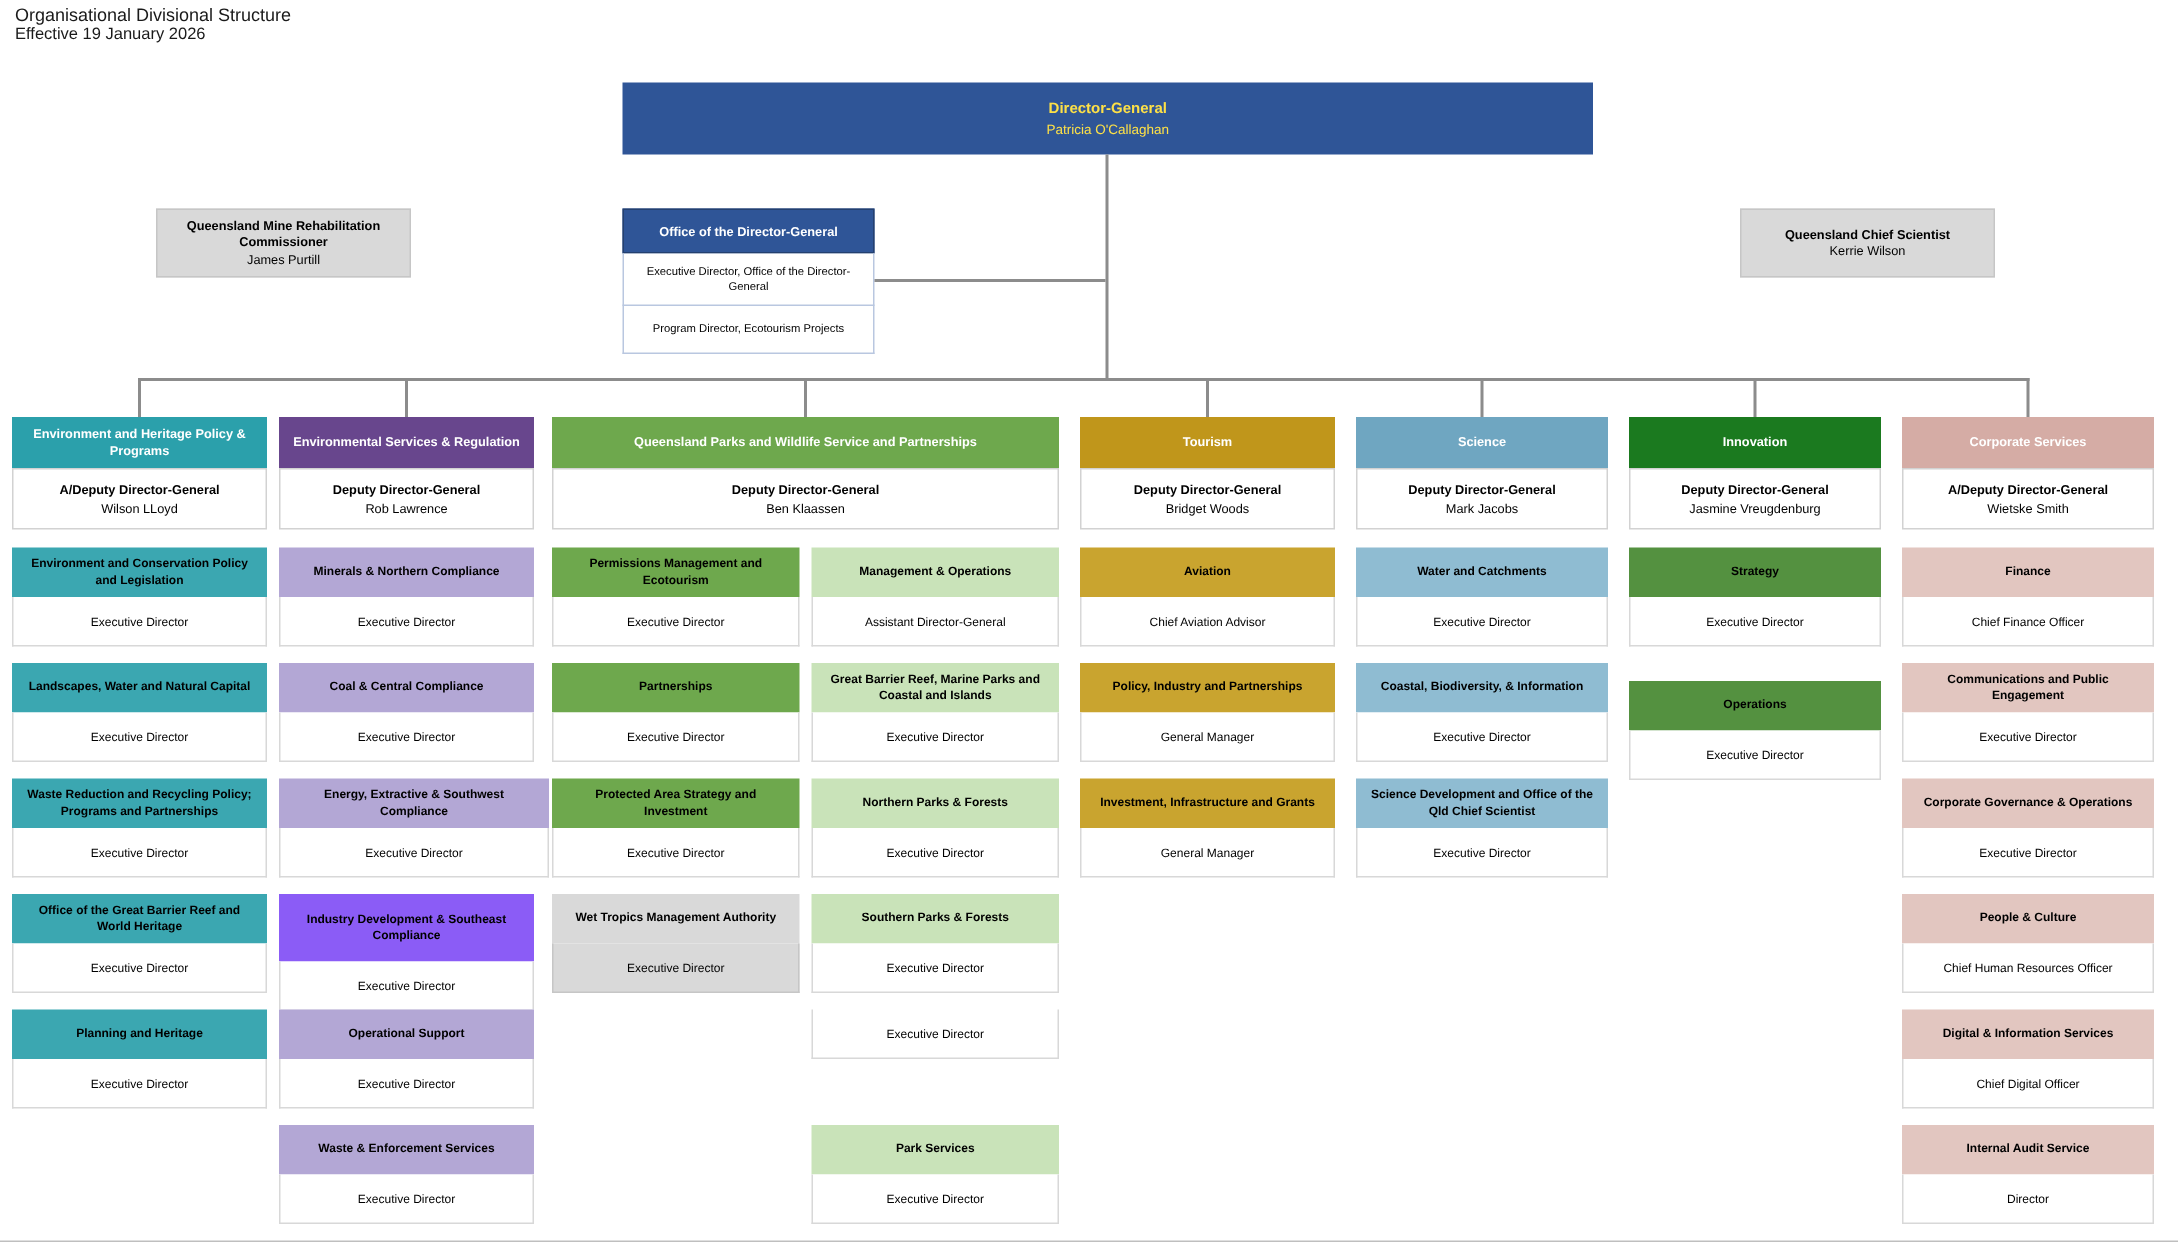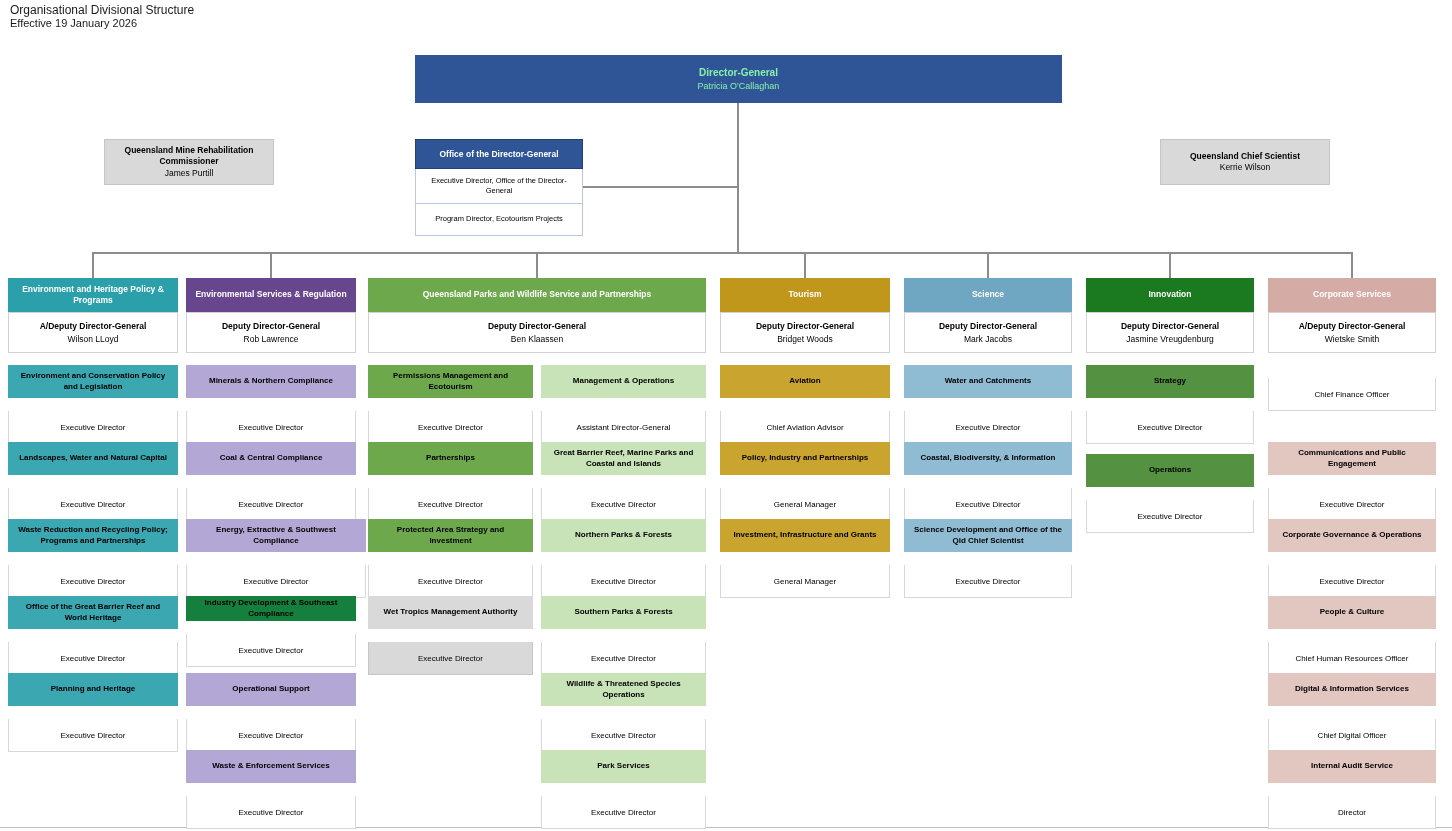--- a/index.html
+++ b/index.html
@@ -4,34 +4,34 @@
 <style>
   html,body{margin:0;padding:0;}
   body{
     width:1452px;height:831px;position:relative;background:#ffffff;
     font-family:"Liberation Sans", sans-serif;color:#000;overflow:hidden;
   }
   .abs{position:absolute;box-sizing:border-box;}
   .box{display:flex;align-items:center;justify-content:center;text-align:center;flex-direction:column;box-sizing:border-box;}
   .page-title{font-size:12px;color:#1a1a1a;}
   .page-subtitle{font-size:11px;color:#1a1a1a;}
-  .dg-box{background:#2F5597;color:#86efac;}
+  .dg-box{background:#2F5597;color:#fde047;}
   .dg-title{font-weight:bold;font-size:10px;}
   .dg-name{font-size:9px;margin-top:3px;}
   .grey-box{background:#D9D9D9;border:1px solid #c6c6c6;font-size:8.5px;line-height:1.35;padding:3px 10px;}
   .grey-box .gt{font-weight:bold;}
   .grey-box .gn{font-weight:normal;}
   .odg-header{background:#2F5597;color:#fff;font-weight:bold;font-size:8.5px;border:1px solid #24406f;padding:2px 8px;}
   .odg-sub{background:#fff;border:1px solid #b9c7e0;border-top:none;font-size:7.5px;line-height:1.4;padding:3px 10px;}
   .div-header{color:#fff;font-weight:bold;font-size:8.5px;line-height:1.3;padding:2px 8px;}
   .deputy-box{background:#fff;border:1px solid #d2d2d2;font-size:8.5px;line-height:1.45;}
   .deputy-title{font-weight:bold;}
   .unit-wrap{background:#fff;}
   .unit-header{font-weight:bold;font-size:8px;color:#000;line-height:1.3;padding:2px 7px;}
-  .unit-body{background:#fff;font-size:8px;border:1px solid #d8d8d8;border-top:none;margin-top:13px;}
+  .unit-body{background:#fff;font-size:8px;border:1px solid #d8d8d8;border-top:none;}
   .unit-wrap.grey .unit-body{background:#D9D9D9;border-color:#c6c6c6;}
   .line{position:absolute;background:#8c8c8c;}
   .edge{position:absolute;background:#bfbfbf;}
 </style>
 </head>
 <body>
 
 <div class="abs page-title" style="left:10px;top:3px;">Organisational Divisional Structure</div>
 <div class="abs page-subtitle" style="left:10px;top:17px;">Effective 19 January 2026</div>
 
@@ -146,21 +146,21 @@
     </div>
     <div class="abs unit-wrap" style="left: 186px; top: 519px; width: 180px;">
       <div class="box unit-header" style="width: 100%; height: 33px; background: rgb(179, 167, 213);">
         <span>Energy, Extractive &amp; Southwest Compliance</span>
       </div>
       <div class="box unit-body" style="width: 100%; height: 33px;">
         <span>Executive Director</span>
       </div>
     </div>
     <div class="abs unit-wrap" style="left: 186px; top: 596px; width: 170px;">
-      <div class="box unit-header" style="width: 100%; height: 25px; background: #15803d;">
+      <div class="box unit-header" style="width: 100%; height: 45px; background: #8b5cf6;">
         <span>Industry Development &amp; Southeast Compliance</span>
       </div>
       <div class="box unit-body" style="width: 100%; height: 33px;">
         <span>Executive Director</span>
       </div>
     </div>
     <div class="abs unit-wrap" style="left: 186px; top: 673px; width: 170px;">
       <div class="box unit-header" style="width: 100%; height: 33px; background: rgb(179, 167, 213);">
         <span>Operational Support</span>
       </div>
@@ -241,23 +241,20 @@
     </div>
     <div class="abs unit-wrap" style="left: 541px; top: 596px; width: 165px;">
       <div class="box unit-header" style="width: 100%; height: 33px; background: rgb(201, 227, 185);">
         <span>Southern Parks &amp; Forests</span>
       </div>
       <div class="box unit-body" style="width: 100%; height: 33px;">
         <span>Executive Director</span>
       </div>
     </div>
     <div class="abs unit-wrap" style="left: 541px; top: 673px; width: 165px;">
-      <div class="box unit-header" style="width: 100%; height: 33px; background: rgb(201, 227, 185);">
-        <span>Wildlife &amp; Threatened Species Operations</span>
-      </div>
       <div class="box unit-body" style="width: 100%; height: 33px;">
         <span>Executive Director</span>
       </div>
     </div>
     <div class="abs unit-wrap" style="left: 541px; top: 750px; width: 165px;">
       <div class="box unit-header" style="width: 100%; height: 33px; background: rgb(201, 227, 185);">
         <span>Park Services</span>
       </div>
       <div class="box unit-body" style="width: 100%; height: 33px;">
         <span>Executive Director</span>
@@ -349,20 +346,23 @@
       </div>
     </div>
     <div class="abs box div-header" style="left: 1268px; top: 278px; width: 168px; height: 34px; background: rgb(213, 172, 165);">
       <span>Corporate Services</span>
     </div>
     <div class="abs box deputy-box" style="left: 1268px; top: 312px; width: 168px; height: 41px;">
       <div class="deputy-title">A/Deputy Director-General</div>
       <div>Wietske Smith</div>
     </div>
     <div class="abs unit-wrap" style="left: 1268px; top: 365px; width: 168px;">
+      <div class="box unit-header" style="width: 100%; height: 33px; background: rgb(226, 198, 192);">
+        <span>Finance</span>
+      </div>
       <div class="box unit-body" style="width: 100%; height: 33px;">
         <span>Chief Finance Officer</span>
       </div>
     </div>
     <div class="abs unit-wrap" style="left: 1268px; top: 442px; width: 168px;">
       <div class="box unit-header" style="width: 100%; height: 33px; background: rgb(226, 198, 192);">
         <span>Communications and Public Engagement</span>
       </div>
       <div class="box unit-body" style="width: 100%; height: 33px;">
         <span>Executive Director</span>

